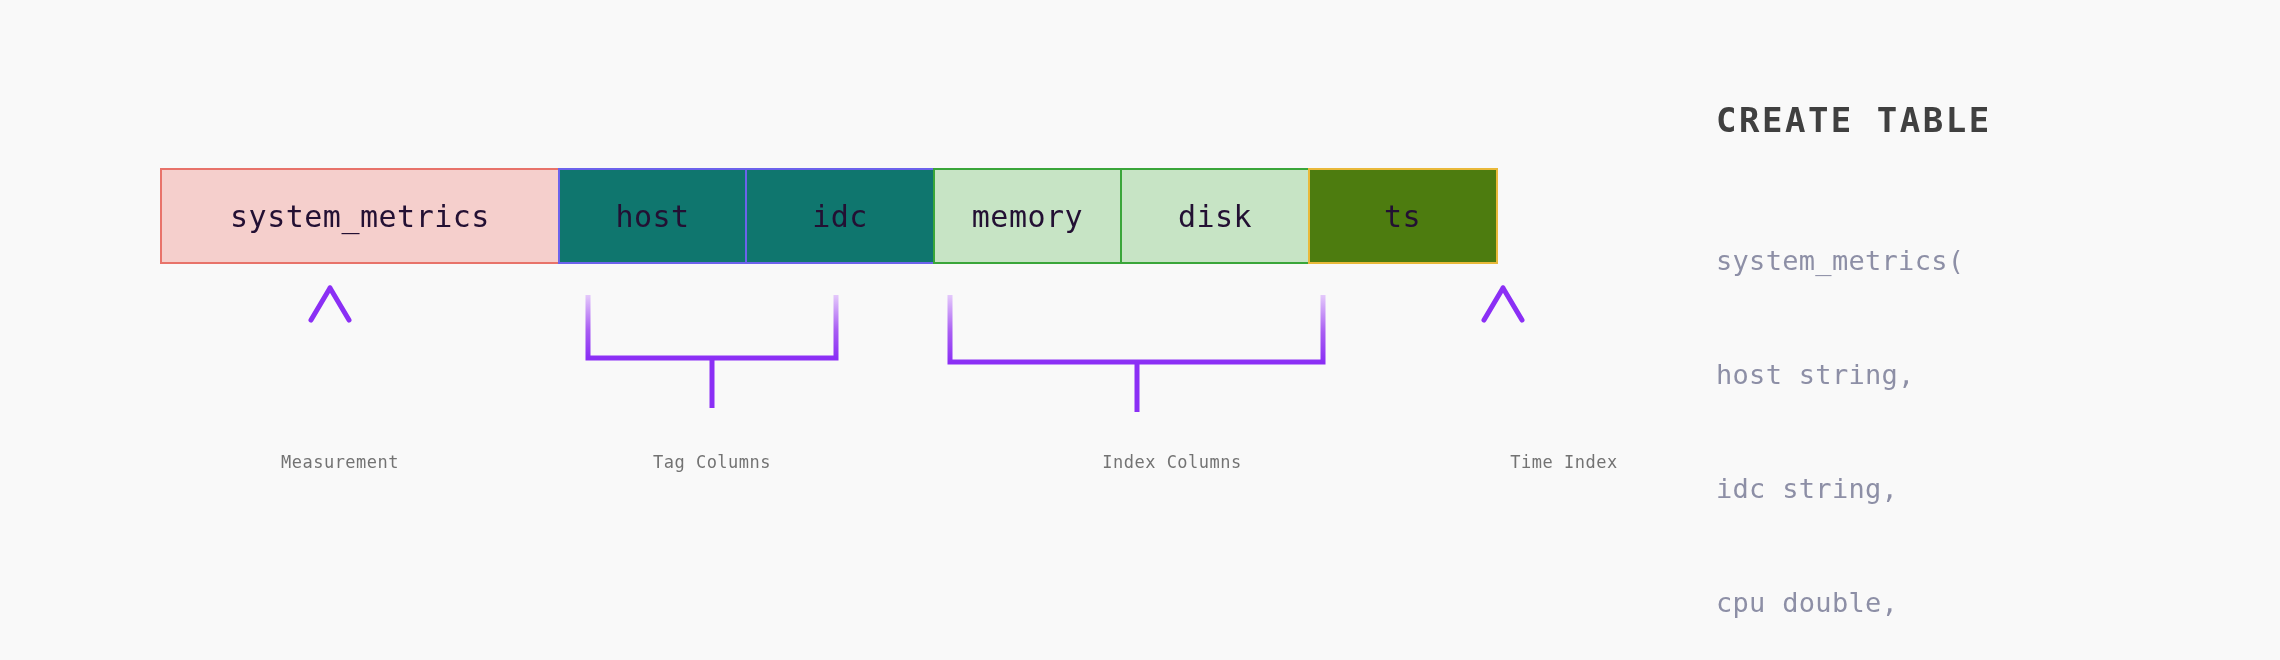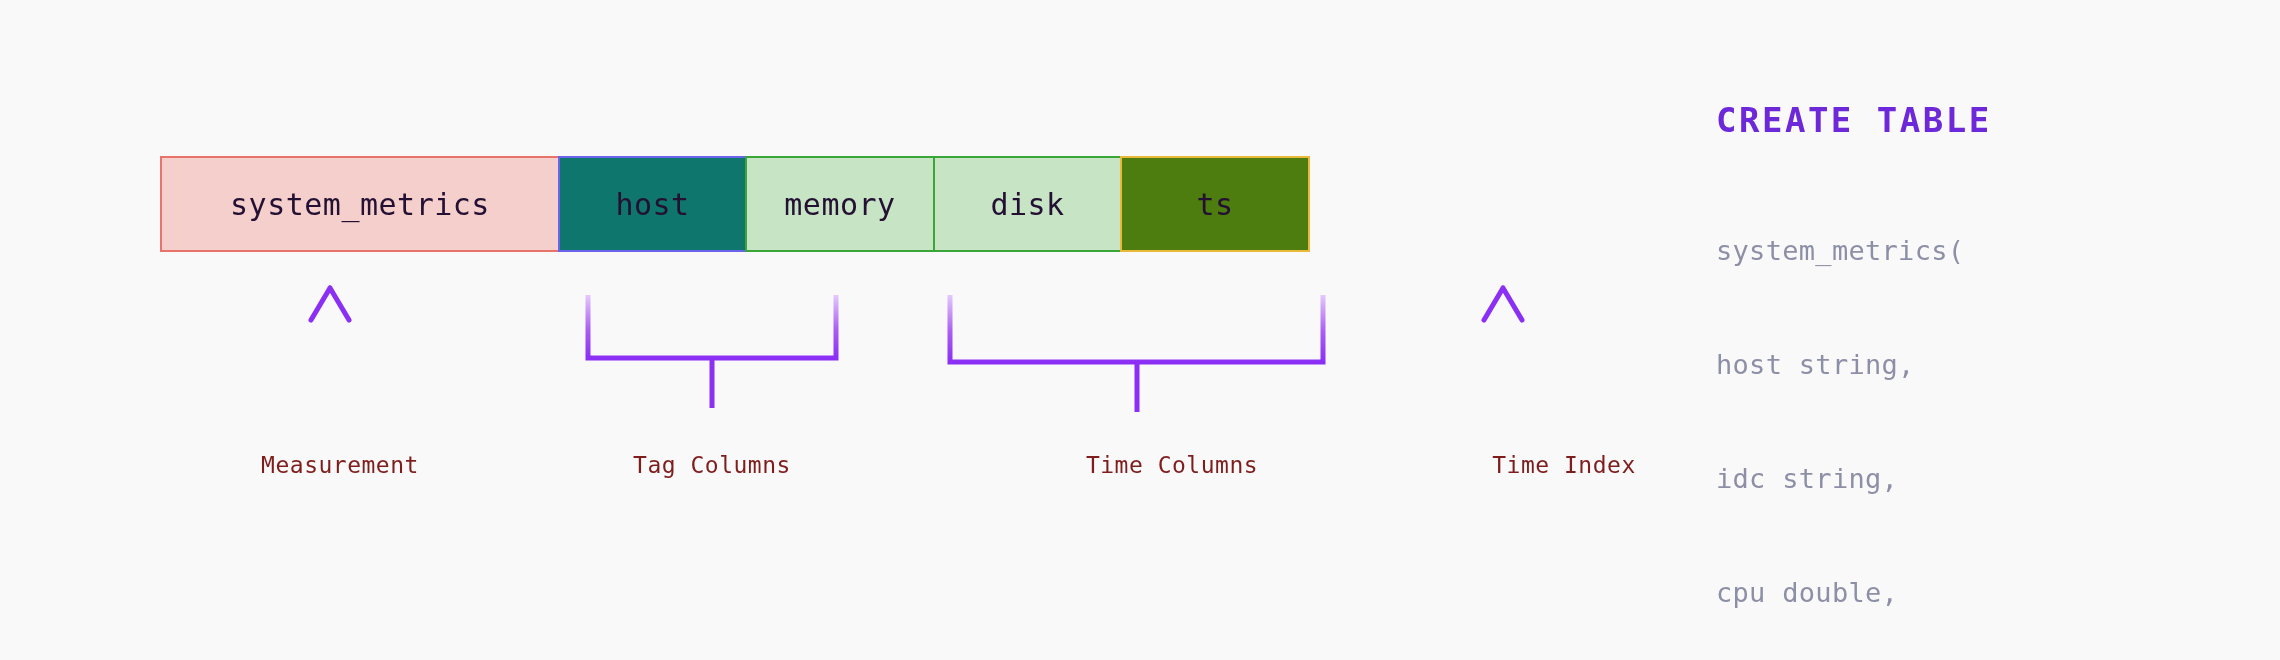--- a/index.html
+++ b/index.html
@@ -18,21 +18,21 @@
     position: absolute;
     inset: 0;
     width: 2280px;
     height: 660px;
   }
 
   
   .schema-row {
     position: absolute;
     left: 160px;
-    top: 156px;
+    top: 168px;
     height: 96px;
     display: flex;
     align-items: stretch;
   }
   .cell {
     box-sizing: border-box;
     display: flex;
     align-items: center;
     justify-content: center;
     font-size: 30px;
@@ -70,41 +70,41 @@
     left: 0;
     top: 0;
     width: 2280px;
     height: 660px;
     pointer-events: none;
   }
 
   
   .anno-label {
     position: absolute;
-    font-size: 23px;
-    color: #7f1d1d;
+    font-size: 17px;
+    color: #737373;
     letter-spacing: .5px;
     white-space: nowrap;
     transform: translateX(-50%);
     top: 452px;
   }
 
   
   .sql-panel {
     position: absolute;
     left: 1716px;
     top: 100px;
     width: 540px;
   }
   .sql-title {
     font-size: 34px;
     font-weight: bold;
-    color: #6d28d9;
+    color: #404040;
     letter-spacing: 2.5px;
-    margin-bottom: 16px;
+    margin-bottom: 26px;
   }
   .sql-body {
     font-size: 27px;
     line-height: 38px;
     color: #8d8fa6;
     letter-spacing: .3px;
     white-space: pre;
   }
   .sql-line { display: block; }
 </style>
@@ -112,20 +112,23 @@
 <body>
 
 <div id="canvas">
 
   <div class="schema-row">
     <div class="cell measurement">
       <span>system_metrics</span>
     </div>
     <div class="cell tag">
       <span>host</span>
+    </div>
+    <div class="cell tag">
+      <span>idc</span>
     </div>
     <div class="cell field">
       <span>memory</span>
     </div>
     <div class="cell field">
       <span>disk</span>
     </div>
     <div class="cell time">
       <span>ts</span>
     </div>
@@ -161,21 +164,21 @@
     </g>
 
     <g>
       <line x1="1503" y1="415" x2="1503" y2="297" stroke="url(#upGrad)" stroke-width="5"></line>
       <path d="M 1503 288 L 1484 320 M 1503 288 L 1522 320" fill="none" stroke="#8b2ff5" stroke-width="5" stroke-linecap="round"></path>
     </g>
   </svg>
 
   <div class="anno-label" style="left:340px;">Measurement</div>
   <div class="anno-label" style="left:712px;">Tag Columns</div>
-  <div class="anno-label" style="left:1172px;">Time Columns</div>
+  <div class="anno-label" style="left:1172px;">Index Columns</div>
   <div class="anno-label" style="left:1520px;margin-left:44px;">Time Index</div>
 
   <div class="sql-panel">
     <div class="sql-title">CREATE TABLE</div>
     <div class="sql-body">
       <span class="sql-line">system_metrics(</span>
       <span class="sql-line">host string,</span>
       <span class="sql-line">idc string,</span>
       <span class="sql-line">cpu double,</span>
       

